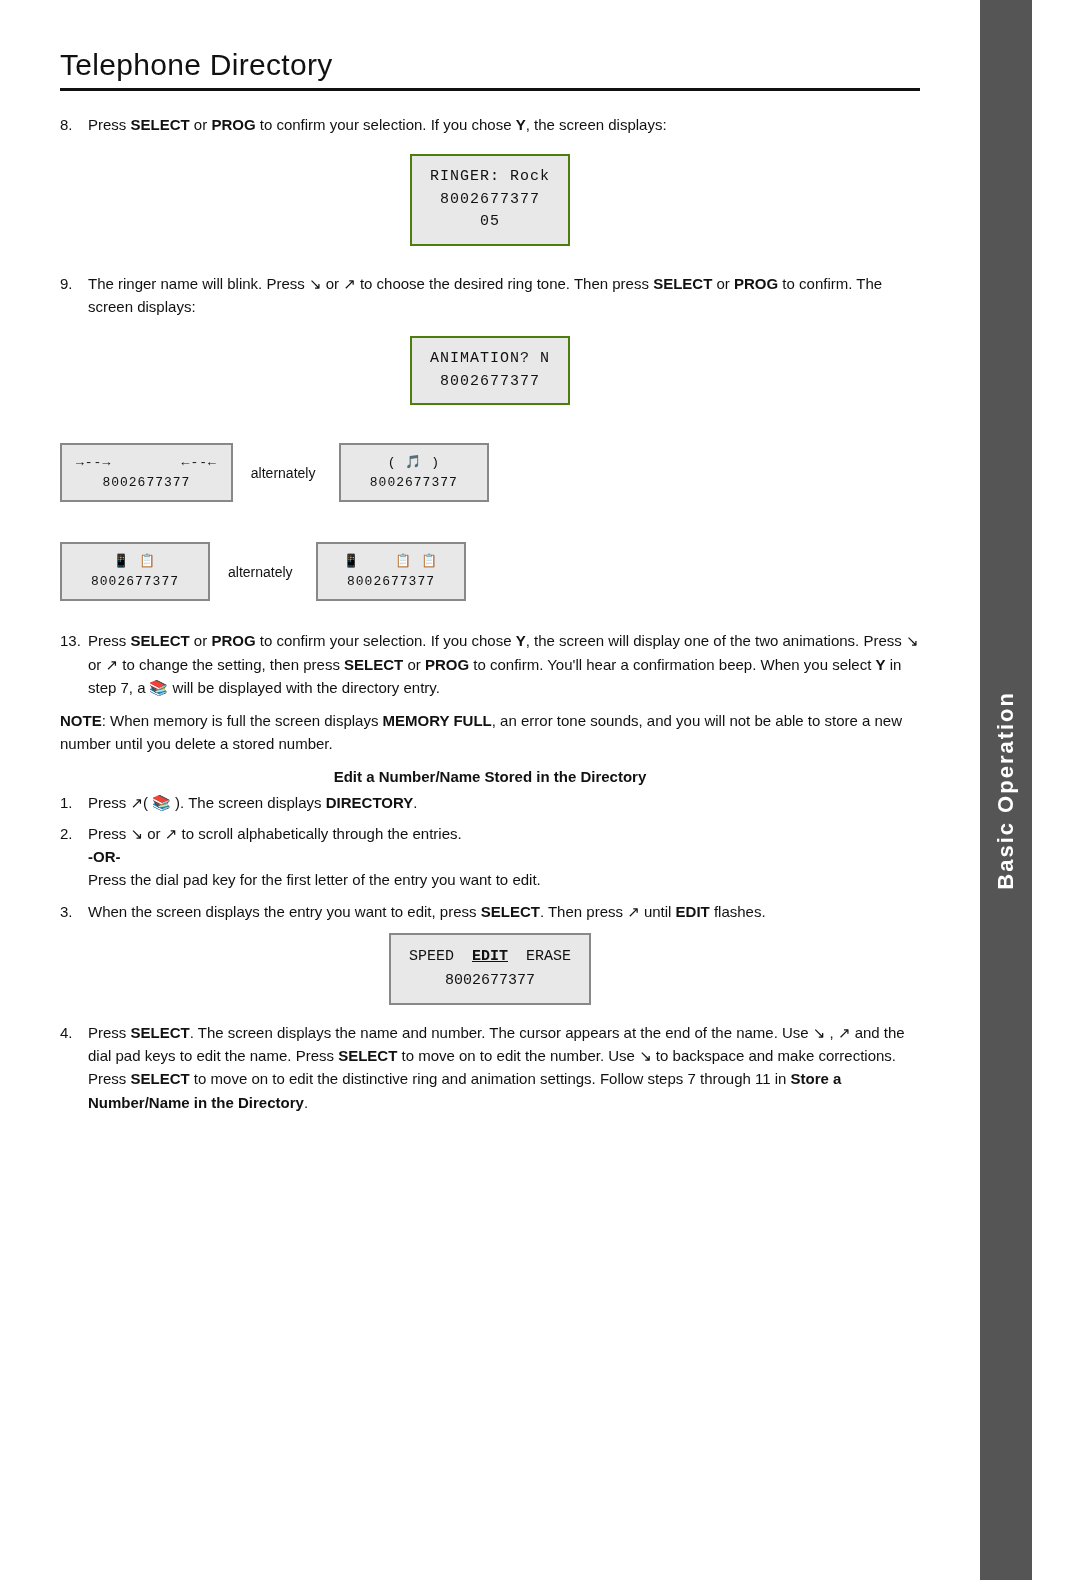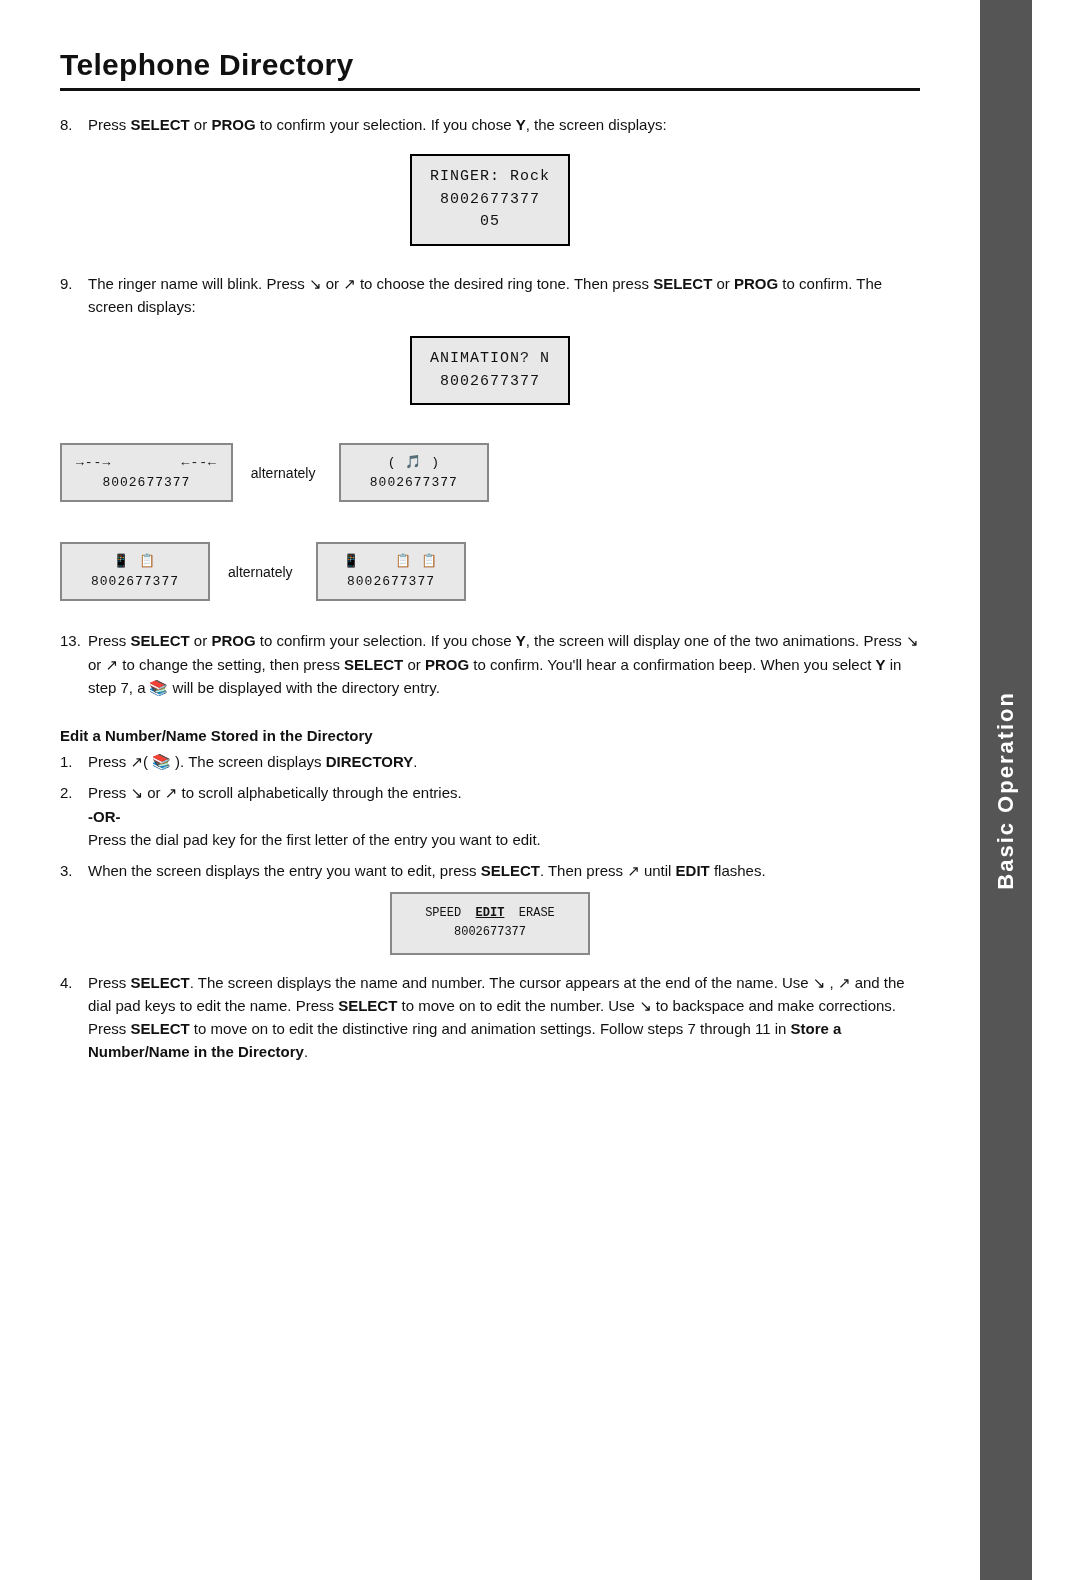--- a/index.html
+++ b/index.html
@@ -40,21 +40,21 @@
       writing-mode: vertical-rl;
       transform: rotate(180deg);
       letter-spacing: 2px;
       white-space: nowrap;
       user-select: none;
     }
 
     
     .page-title {
       font-size: 30px;
-      font-weight: bold;
+      font-weight: normal;
       margin-bottom: 6px;
       letter-spacing: 0.3px;
     }
     .title-rule {
       border: none;
       border-top: 3px solid #111;
       margin-bottom: 22px;
     }
     b, strong { font-weight: bold; }
 
@@ -70,21 +70,21 @@
     .list-num {
       min-width: 22px;
       font-size: 15px;
       flex-shrink: 0;
     }
     .list-content { flex: 1; }
 
     
     .lcd-box {
       display: inline-block;
-      border: 2px solid #000000;
+      border: 2px solid #4d7c0f;
       background: #e8e8e8;
       padding: 10px 18px;
       font-family: 'Courier New', Courier, monospace;
       font-size: 15px;
       line-height: 1.5;
       margin: 10px auto;
       min-width: 160px;
       text-align: center;
       letter-spacing: 1px;
     }
@@ -130,36 +130,37 @@
       font-size: 15px;
       line-height: 1.55;
       margin-bottom: 8px;
     }
 
     
     .section-heading {
       font-size: 15px;
       font-weight: bold;
       margin-bottom: 6px;
-      margin-top: 28px;
+      margin-top: 12px;
+      text-align: center;
     }
 
     .or-block {
       font-weight: bold;
       margin: 2px 0 12px 0;
       font-size: 15px;
     }
 
     
     .speed-edit-box {
       border: 2px solid #888;
       background: #e8e8e8;
       padding: 10px 18px;
       font-family: 'Courier New', Courier, monospace;
-      font-size: 12px;
+      font-size: 15px;
       line-height: 1.6;
       text-align: center;
       min-width: 200px;
       display: inline-block;
     }
     .speed-edit-center {
       display: flex;
       justify-content: center;
       margin: 10px 0 16px 0;
     }
@@ -235,20 +236,23 @@
       </div>
     </div>
 
     <div class="list-item">
       <span class="list-num">13.</span>
       <span class="list-content">
         Press <b>SELECT</b> or <b>PROG</b> to confirm your selection.  If you chose <b>Y</b>, the screen will display one of the two animations. Press ↘ or ↗ to change the setting, then press <b>SELECT</b> or <b>PROG</b> to confirm. You'll hear a confirmation beep. When you select <b>Y</b> in step 7, a 📚 will be displayed with the directory entry.
       </span>
     </div>
 
+    <div class="note-text" style="margin-top:10px;">
+      <b>NOTE</b>: When memory is full the screen displays <b>MEMORY FULL</b>, an error tone sounds, and you will not be able to store a new number until you delete a stored number.
+    </div>
 
     <div class="section-heading">Edit a Number/Name Stored in the Directory</div>
 
     <div class="list-item">
       <span class="list-num">1.</span>
       <span class="list-content">
         Press ↗( 📚 ). The screen displays <b>DIRECTORY</b>.
       </span>
     </div>
 

